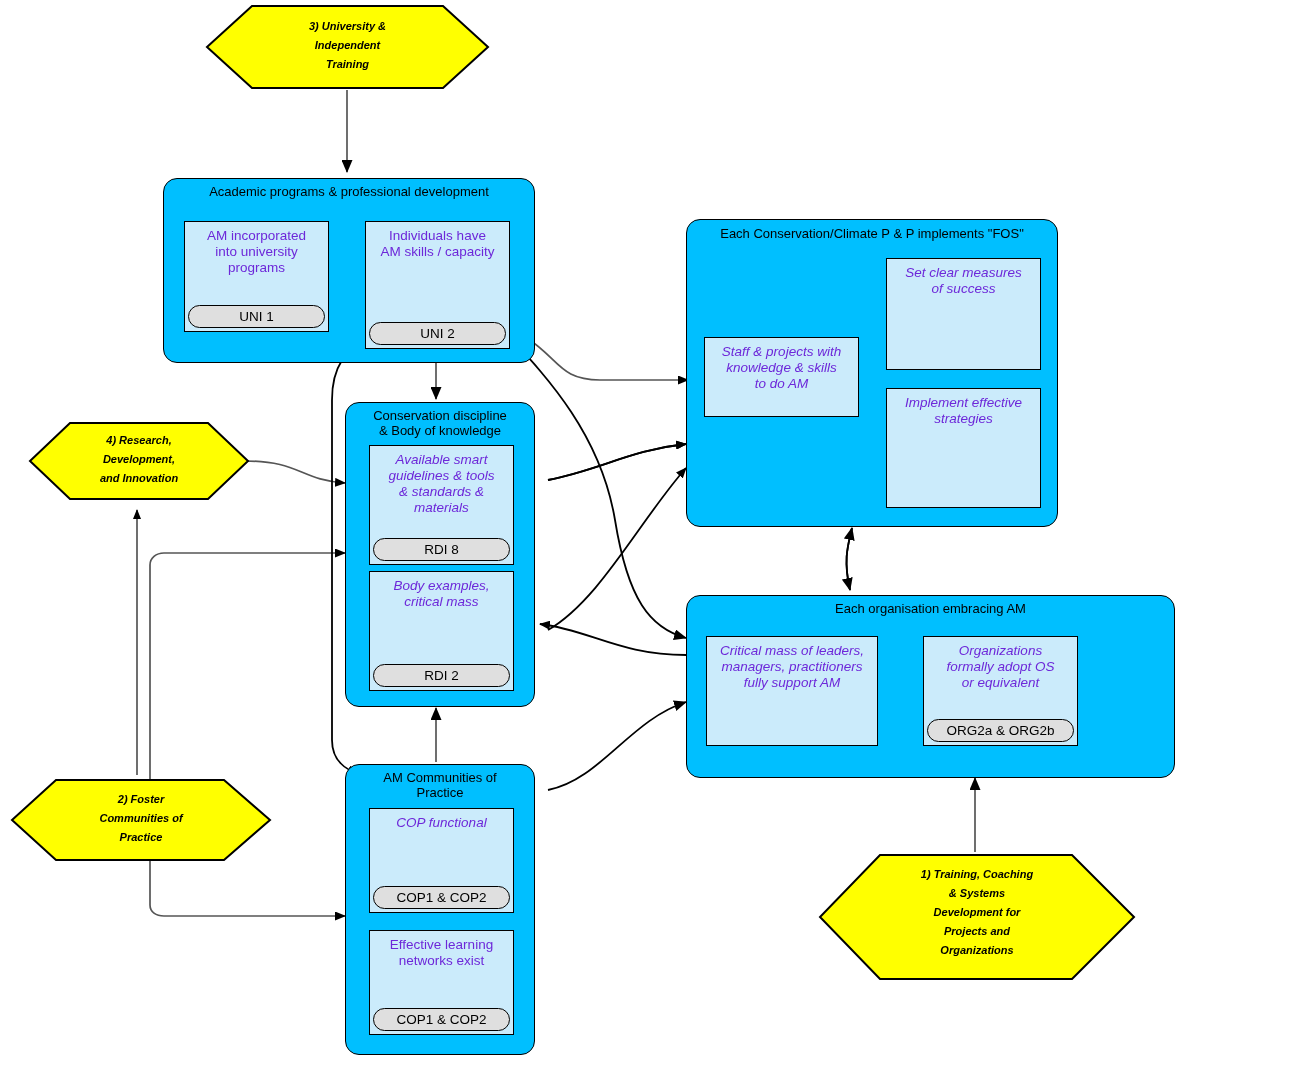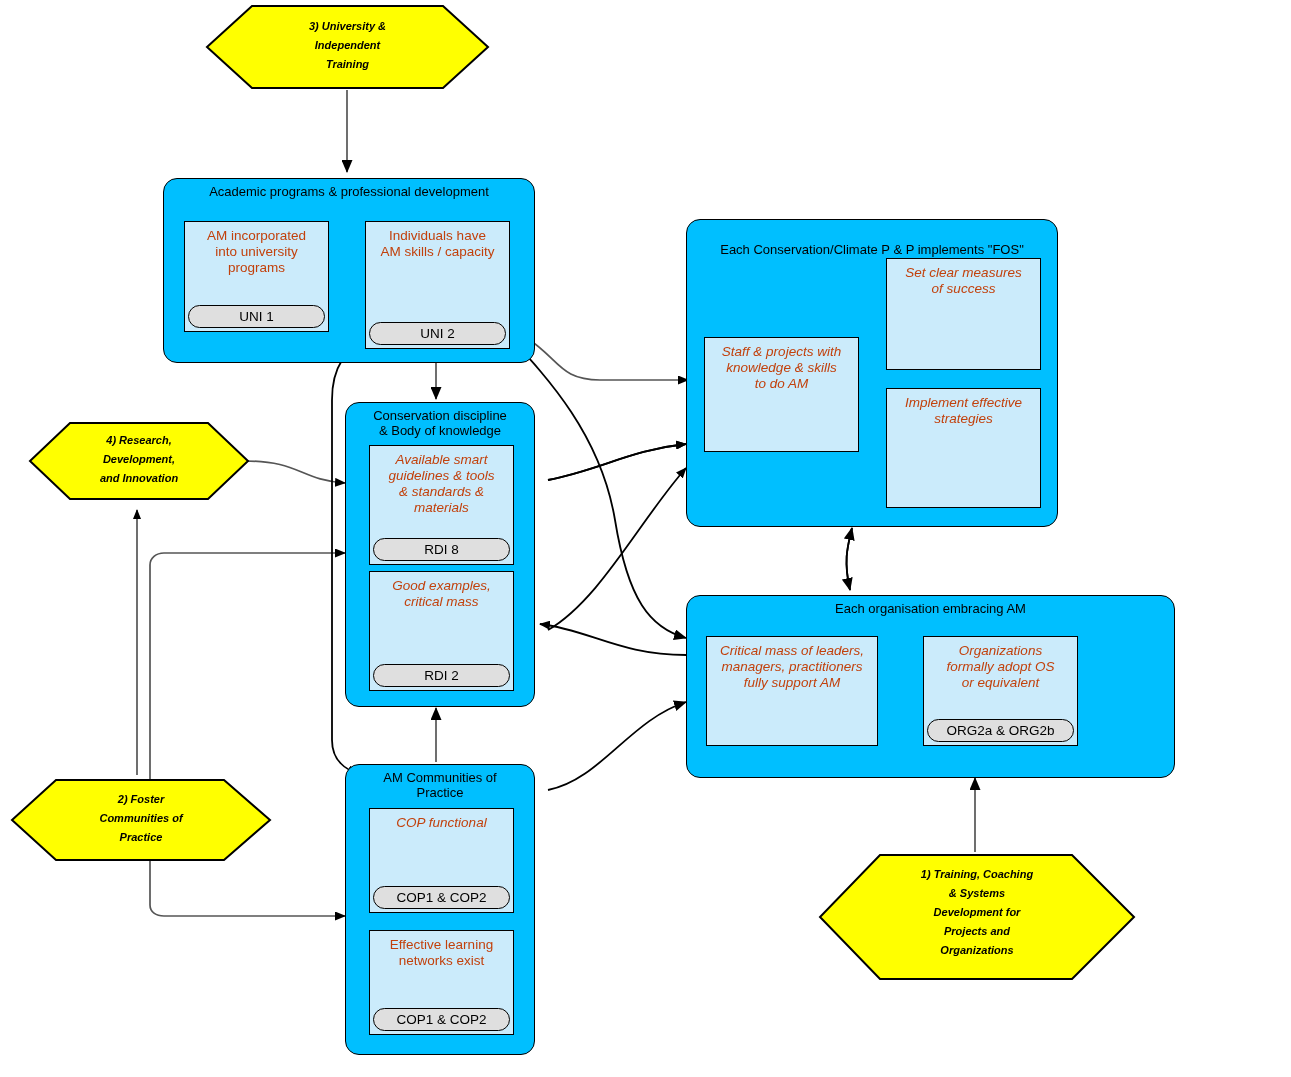--- a/index.html
+++ b/index.html
@@ -6,21 +6,21 @@
   body{font-family:"Liberation Sans","DejaVu Sans",sans-serif;}
   #canvas{position:relative;width:1291px;height:1077px;background:#fff;overflow:hidden;}
   svg.lines{position:absolute;left:0;top:0;width:1291px;height:1077px;pointer-events:none;}
 
   
   .cluster{position:absolute;background:#00BFFF;border:1.5px solid #000;border-radius:14px;box-sizing:border-box;}
   .cluster-title{position:absolute;left:0;right:0;text-align:center;font-size:13px;color:#000;line-height:15px;}
 
   
   .rbox{position:absolute;background:#CBEBFB;border:1.5px solid #000;box-sizing:border-box;}
-  .rbox .txt{padding:6px 5px 0 5px;text-align:center;font-size:13.5px;line-height:16px;color:#c2410c;}
+  .rbox .txt{padding:6px 5px 0 5px;text-align:center;font-size:13.5px;line-height:16px;color:#6d28d9;}
   .rbox .txt.ital{font-style:italic;}
   .code{position:absolute;left:3px;right:3px;background:#DFDFDF;border:1.3px solid #000;border-radius:13px;text-align:center;font-size:13.5px;line-height:15px;color:#000;padding:3px 0;box-sizing:border-box;}
 
   
   .hex{position:absolute;}
   .hex .hexlabel{position:absolute;left:0;right:0;text-align:center;font-style:italic;font-weight:bold;font-size:11px;line-height:19px;color:#000;}
 </style>
 </head>
 <body>
 
@@ -154,43 +154,43 @@
     <div class="cluster-title" style="top:5px;white-space:pre-line;">Conservation discipline
 &amp; Body of knowledge</div>
     <div class="rbox" style="left:23px;top:42px;width:145px;height:120px;">
       <div class="txt ital" style="white-space:pre-line;">Available smart
 guidelines &amp; tools
 &amp; standards &amp;
 materials</div>
       <div class="code" style="bottom:3px;">RDI 8</div>
     </div>
     <div class="rbox" style="left:23px;top:168px;width:145px;height:120px;">
-      <div class="txt ital" style="white-space:pre-line;">Good examples,
+      <div class="txt ital" style="white-space:pre-line;">Body examples,
 critical mass</div>
       <div class="code" style="bottom:3px;">RDI 2</div>
     </div>
   </div>
 
   <div class="cluster" style="left:345px;top:764px;width:190px;height:291px;">
     <div class="cluster-title" style="top:5px;white-space:pre-line;">AM Communities of
 Practice</div>
     <div class="rbox" style="left:23px;top:43px;width:145px;height:105px;">
       <div class="txt ital" style="white-space:pre-line;">COP functional</div>
       <div class="code" style="bottom:3px;">COP1 &amp; COP2</div>
     </div>
     <div class="rbox" style="left:23px;top:165px;width:145px;height:105px;">
       <div class="txt" style="white-space:pre-line;text-align:center;">Effective learning
 networks exist</div>
       <div class="code" style="bottom:3px;">COP1 &amp; COP2</div>
     </div>
   </div>
 
   <div class="cluster" style="left:686px;top:219px;width:372px;height:308px;">
-    <div class="cluster-title" style="top:22px;white-space:pre-line;">Each Conservation/Climate P &amp; P implements "FOS"</div>
-    <div class="rbox" style="left:17px;top:117px;width:155px;height:115px;">
+    <div class="cluster-title" style="top:6px;white-space:pre-line;">Each Conservation/Climate P &amp; P implements "FOS"</div>
+    <div class="rbox" style="left:17px;top:117px;width:155px;height:80px;">
       <div class="txt ital" style="white-space:pre-line;">Staff &amp; projects with
 knowledge &amp; skills
 to do AM</div>
     </div>
     <div class="rbox" style="left:199px;top:168px;width:155px;height:120px;">
       <div class="txt ital" style="white-space:pre-line;">Implement effective
 strategies</div>
     </div>
     <div class="rbox" style="left:199px;top:38px;width:155px;height:112px;">
       <div class="txt ital" style="white-space:pre-line;">Set clear measures

